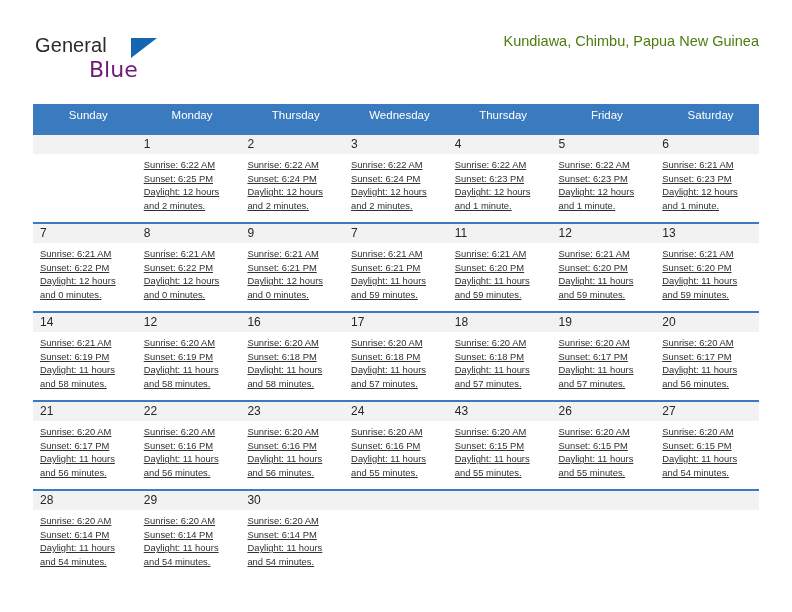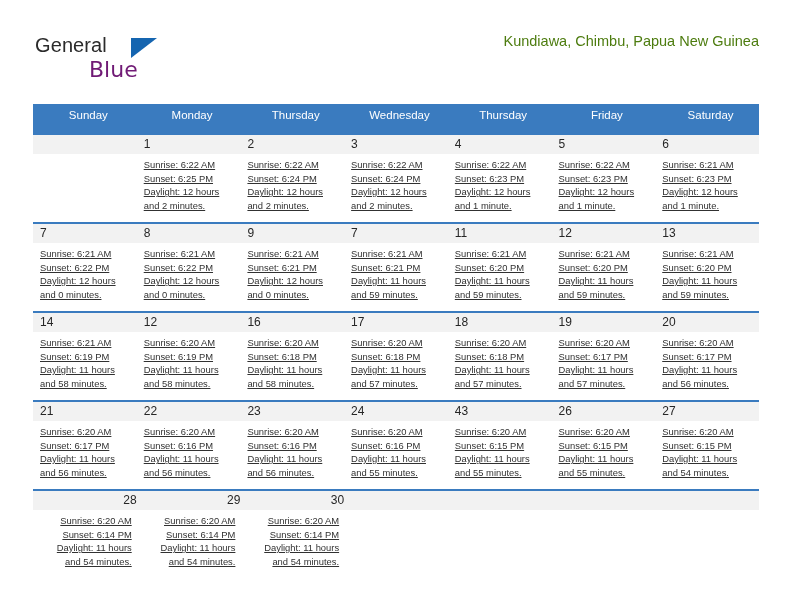--- a/index.html
+++ b/index.html
@@ -110,21 +110,21 @@
     height: 11px;
     line-height: 13px;
   }
 
   td.daycell {
     vertical-align: top;
     padding: 0;
     border-bottom: 2px solid #3a7bbf;
     height: 87px;
   }
-  td.daycell.lastrow { border-bottom: none; text-align: right; }
+  td.daycell.lastrow { border-bottom: none; }
 
   .daynum {
     background: #f2f2f2;
     font-size: 12px;
     color: #262626;
     line-height: 17px;
     height: 17px;
     padding: 1px 0 1px 7px;
     white-space: nowrap;
   }

